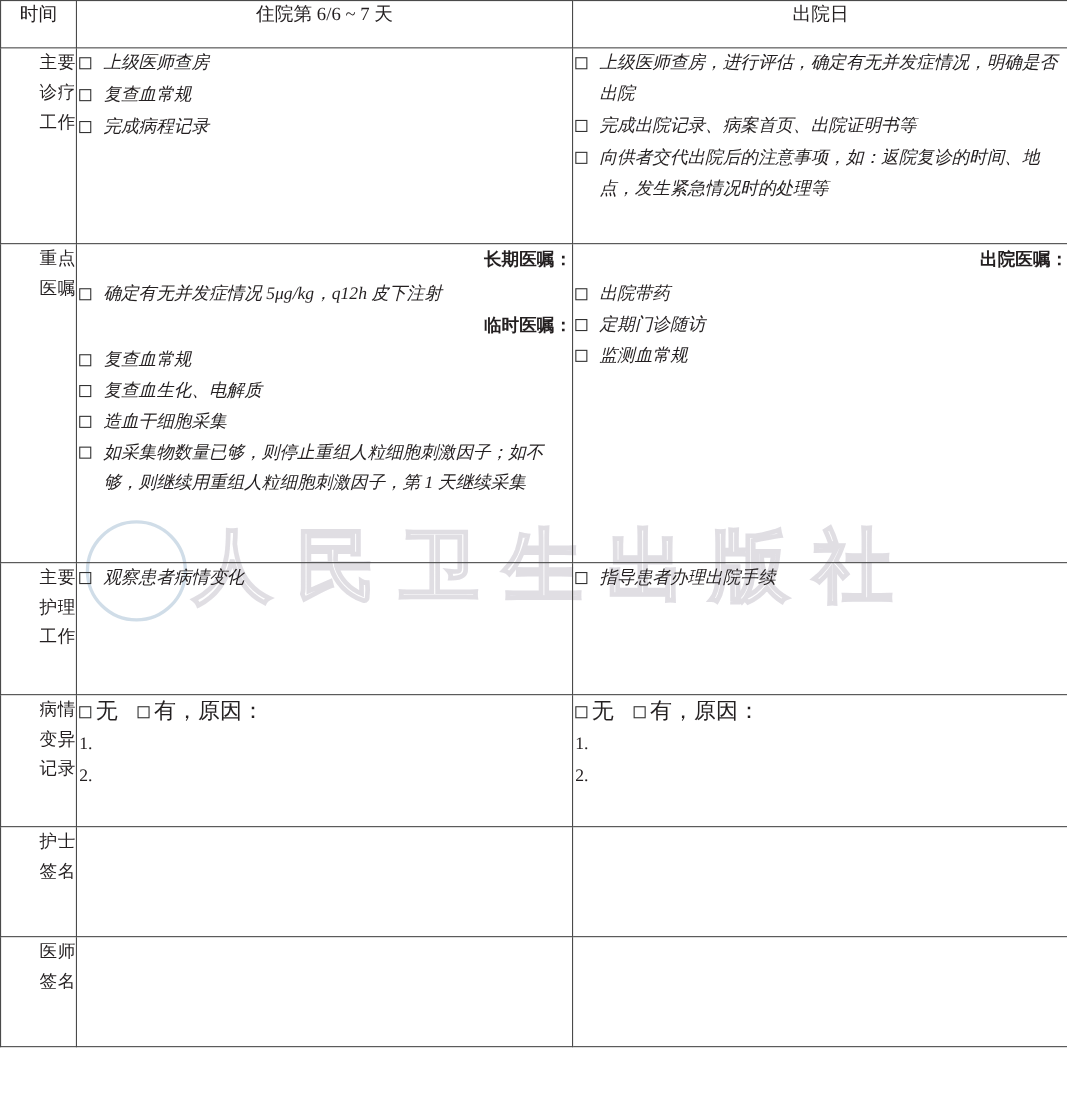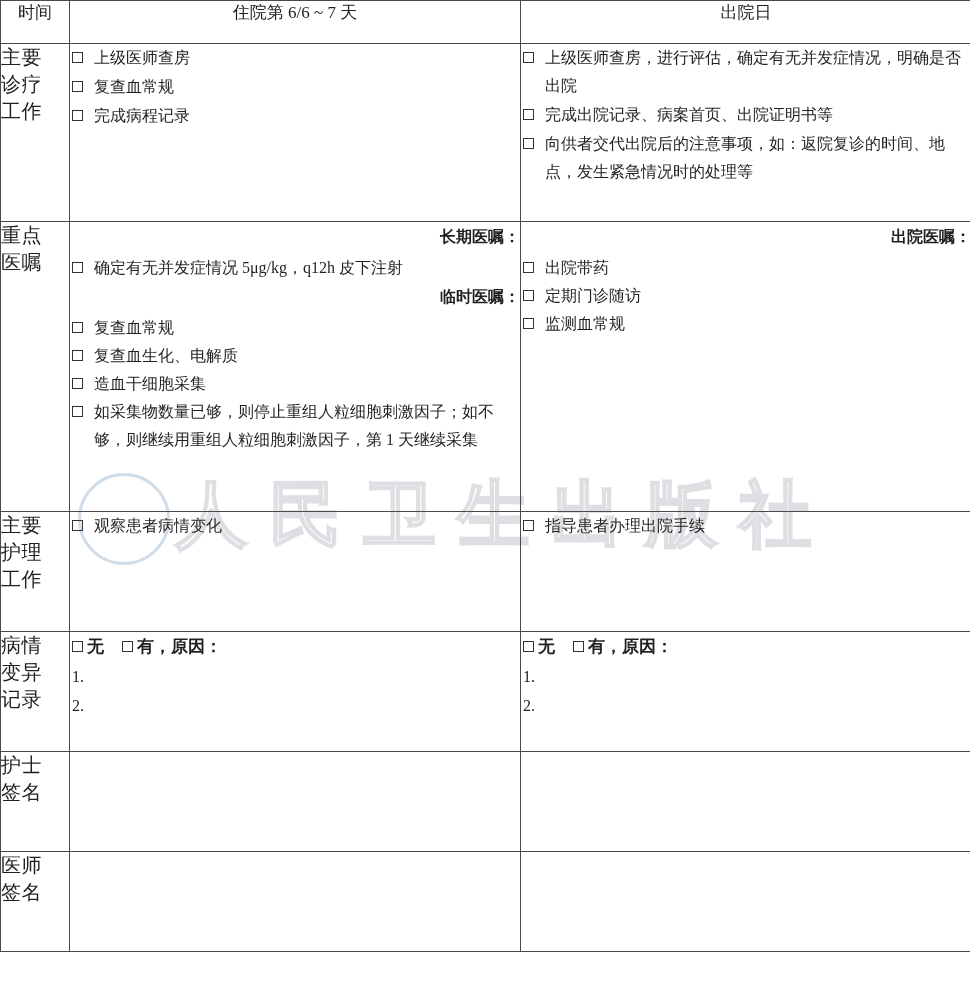--- a/index.html
+++ b/index.html
@@ -71,43 +71,44 @@
     vertical-align: middle;
     padding: 4px 6px;
     margin-top: 33px;
   }
   th.col-time { width: 68px; }
   th.col-a { width: 450px; }
   th.col-b { width: 450px; }
 
   td.rowlabel {
     width: 68px;
-    text-align: left;
+    text-align: right;
     vertical-align: middle;
-    font-size: 20px;
+    font-size: 16px;
     line-height: 27px;
     padding: 6px 2px;
     letter-spacing: 0.5px;
   }
   td.cell {
     padding: 14px 12px 14px 14px;
     font-size: 16px;
     line-height: 28px;
   }
   .sub-title {
     font-weight: bold;
     margin: 0 0 2px 2px;
     font-size: 16px;
     line-height: 30px;
     text-align: right;
   }
   ul.checklist {
     list-style: none;
     margin: 0;
     padding: 0;
+    font-style: italic;
   }
   ul.checklist li {
     position: relative;
     padding-left: 22px;
     margin: 0 0 1px 2px;
     text-indent: 0;
     line-height: 28px;
   }
   ul.checklist li .box {
     position: absolute;
@@ -115,23 +116,22 @@
     top: 8px;
     width: 11px;
     height: 11px;
     border: 1px solid #333;
     box-sizing: border-box;
   }
   ul.checklist.tight li { margin-bottom: 0; }
 
   .variant-line {
     line-height: 30px;
-    font-size: 17px;
+    font-size: 20px;
     margin-left: 2px;
-    font-weight: bold;
   }
   .variant-line .box {
     display: inline-block;
     width: 11px;
     height: 11px;
     border: 1px solid #333;
     box-sizing: border-box;
     margin-right: 4px;
     position: relative;
     top: 0px;

